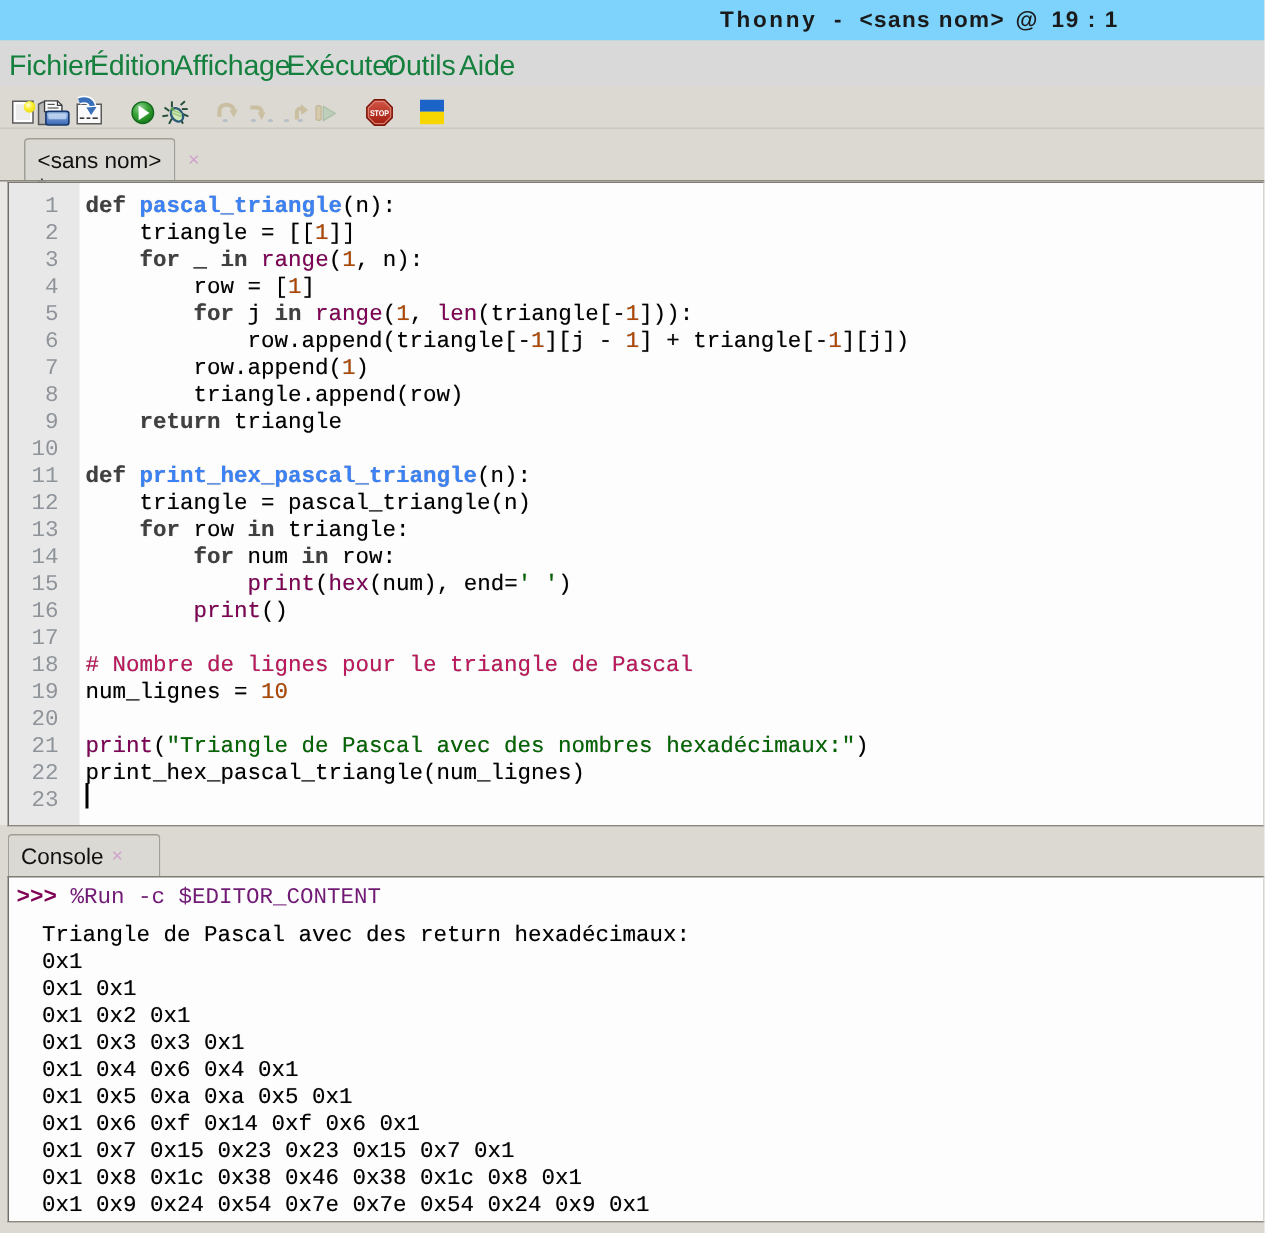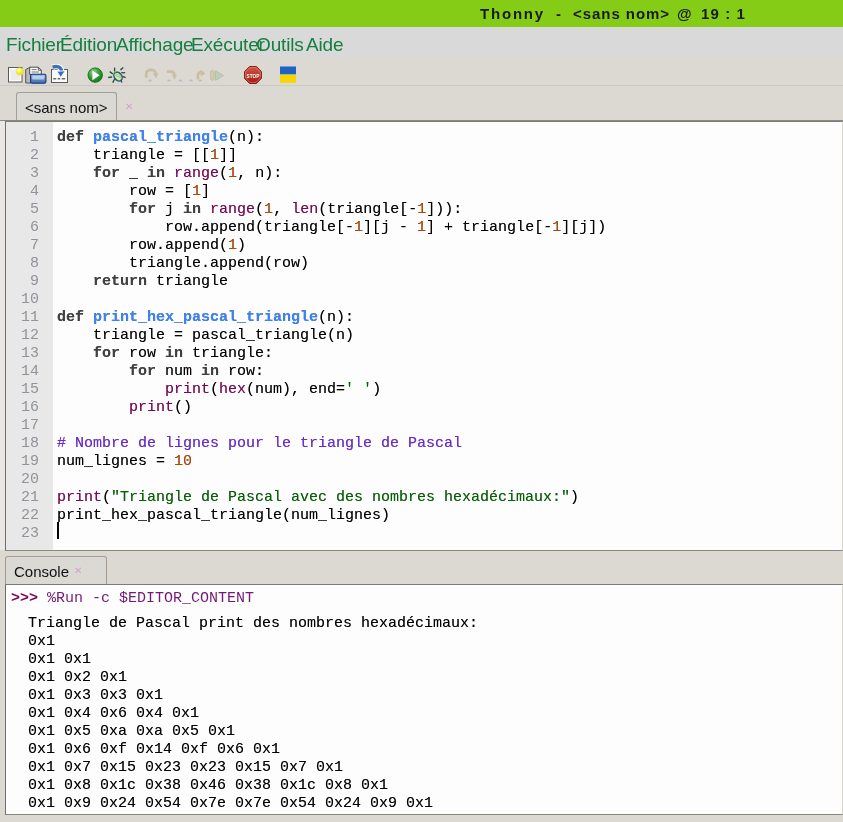--- a/index.html
+++ b/index.html
@@ -1,36 +1,36 @@
 <!DOCTYPE html>
 <html><head><meta charset="utf-8"><style>
 *{margin:0;padding:0;box-sizing:border-box}
 html,body{width:843px;height:822px;overflow:hidden}
 body{position:relative;background:#dbd9d2;font-family:"Liberation Sans",sans-serif}
 .abs{position:absolute}
-#titlebar{left:0;top:0;width:843px;height:27px;background:#84cc16}
+#titlebar{left:0;top:0;width:843px;height:27px;background:#7dd3fc}
 #menubg{left:0;top:27px;width:843px;height:30px;background:#d9d9da}
 #edsliver{left:0;top:121px;width:5px;height:429px;background:#e9e8e5}
 .tt{position:absolute;top:5px;font-weight:bold;font-size:15px;color:#1a1a1a}
 .menu{top:34px;font-size:19px;color:#15803d;letter-spacing:-0.15px}
 #line85{left:0;top:85px;width:843px;height:1px;background:#cbc8c2}
 #tab1{left:16px;top:92px;width:101px;height:28px;border:1px solid #a19e96;border-bottom:none;border-radius:3px 3px 0 0;background:#dbd9d3}
 #tabline{left:0;top:120px;width:843px;height:1px;background:#8b8880}
 #tabtext{left:8px;top:6px;font-size:15px;color:#111}
 #tabx{left:108px;top:8px;font-size:10px;color:#cfa3cb}
 #editor{left:5px;top:121px;width:838px;height:430px;background:#fdfdfd;border-left:1px solid #706e68;border-top:1px solid #7d7b74;border-bottom:1px solid #8b8880;border-right:1px solid #d8d6d0}
 #gutter{left:0px;top:7px;width:33px;text-align:right;font-family:"Liberation Mono",monospace;font-size:15px;line-height:18px;color:#8f949a;white-space:pre}
 #gutterbg{left:0;top:0;width:47px;height:428px;background:#e8e8e8}
 #code{left:51px;top:7px;font-family:"Liberation Mono",monospace;font-size:15px;line-height:18px;color:#000;white-space:pre;text-shadow:0 0 0.5px rgba(0,0,0,0.45)}
 .k{color:#404040;font-weight:bold}
 .d{color:#3b82f6;font-weight:bold}
 .b{color:#7f0055}
 .n{color:#b04600}
 .s{color:#006400}
-.c{color:#6d28d9}
+.c{color:#be185d}
 #cursor{left:51px;top:400px;width:2px;height:17px;background:#000}
 #ctab{left:5px;top:556px;width:102px;height:28px;border:1px solid #a19e96;border-bottom:none;border-radius:3px 3px 0 0;background:#dbd9d3}
 #ctabtext{left:8px;top:6px;font-size:15px;color:#111}
 #ctabx{left:68px;top:8px;font-size:10px;color:#cfa3cb}
 #console{left:5px;top:584px;width:838px;height:231px;background:#fdfdfd;border-left:1px solid #706e68;border-top:1px solid #7d7b74;border-bottom:1px solid #8b8880;border-right:1px solid #d8d6d0}
 #prompt{left:5px;top:5px;font-family:"Liberation Mono",monospace;font-size:15px;line-height:18px;white-space:pre}
 #prompt b{color:#7f0055}
 #prompt span{color:#701a75}
 #out{left:22px;top:30px;font-family:"Liberation Mono",monospace;font-size:15px;line-height:18px;color:#000;white-space:pre;text-shadow:0 0 0.5px rgba(0,0,0,0.45)}
 </style></head><body>
@@ -190,21 +190,21 @@
 print_hex_pascal_triangle(num_lignes)
 </div>
 <div class="abs" id="cursor"></div>
 </div>
 <div class="abs" id="ctab">
     <div class="abs" id="ctabtext">Console</div>
     <div class="abs" id="ctabx">✕</div>
   </div>
 <div class="abs" id="console">
 <div class="abs" id="prompt"><b>&gt;&gt;&gt; </b><span>%Run -c $EDITOR_CONTENT</span></div>
-<div class="abs" id="out">Triangle de Pascal print des nombres hexadécimaux:
+<div class="abs" id="out">Triangle de Pascal avec des return hexadécimaux:
 0x1
 0x1 0x1
 0x1 0x2 0x1
 0x1 0x3 0x3 0x1
 0x1 0x4 0x6 0x4 0x1
 0x1 0x5 0xa 0xa 0x5 0x1
 0x1 0x6 0xf 0x14 0xf 0x6 0x1
 0x1 0x7 0x15 0x23 0x23 0x15 0x7 0x1
 0x1 0x8 0x1c 0x38 0x46 0x38 0x1c 0x8 0x1
 0x1 0x9 0x24 0x54 0x7e 0x7e 0x54 0x24 0x9 0x1</div>

